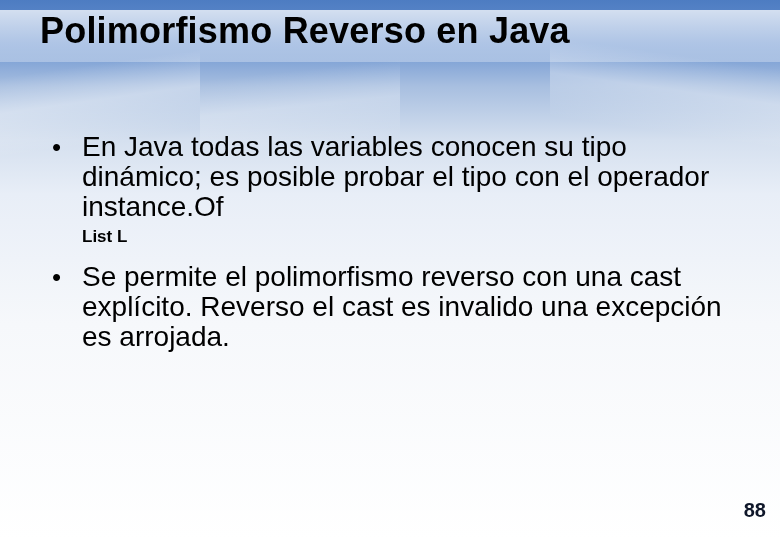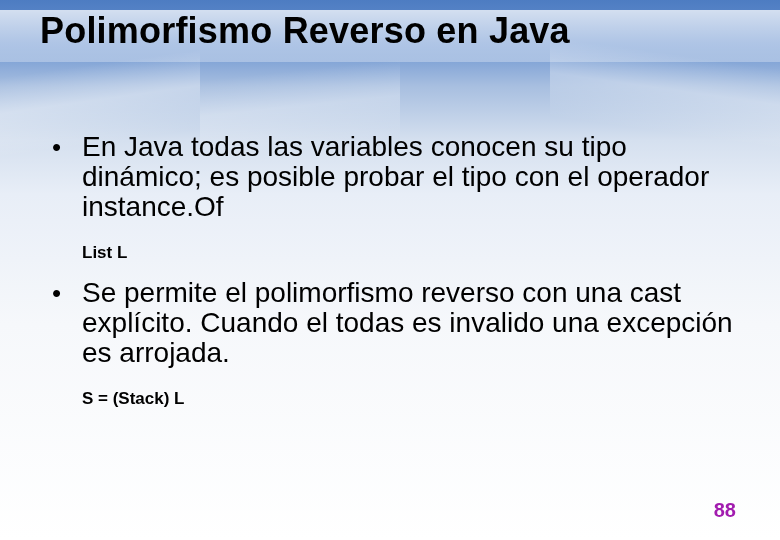--- a/index.html
+++ b/index.html
@@ -58,33 +58,33 @@
     line-height: 30px;
     text-align: left;
     padding-left: 4px;
   }
   .btext {
     font-size: 28px;
     line-height: 30px;
   }
   .code {
     margin-left: 34px;
-    margin-top: 20px;
+    margin-top: 4px;
     font-size: 17px;
     font-weight: bold;
     line-height: 22px;
     font-family: Arial, Helvetica, sans-serif;
   }
   .pagenum {
     position: absolute;
     bottom: 18px;
-    right: 44px;
+    right: 14px;
     font-size: 20px;
     font-weight: bold;
-    color: #a21caf;
+    color: #0f172a;
     text-shadow: 1px 1px 0 rgba(255,255,255,0.9), -1px -1px 0 rgba(255,255,255,0.6);
     text-align: center;
   }
 </style>
 </head>
 <body>
 
 <div class="beam b1"></div>
 <div class="beam b2"></div>
 <div class="beam b3"></div>
@@ -100,22 +100,21 @@
         <div class="bmark">•</div>
         <div class="btext">En Java todas las variables conocen su tipo dinámico; es posible probar el tipo con el operador instance.Of</div>
       </div>
       <div class="code">
         <div>List L</div>
       </div>
     </li>
     <li class="bullet">
       <div class="brow">
         <div class="bmark">•</div>
-        <div class="btext">Se permite el polimorfismo reverso con una cast explícito. Cuando el todas es invalido una excepción es arrojada.</div>
+        <div class="btext">Se permite el polimorfismo reverso con una cast explícito. Reverso el cast es invalido una excepción es arrojada.</div>
       </div>
       <div class="code">
-        <div>S = (Stack) L</div>
       </div>
     </li>
   </ul>
 </div>
 
 <div class="pagenum">88</div>
 
 </body></html>

